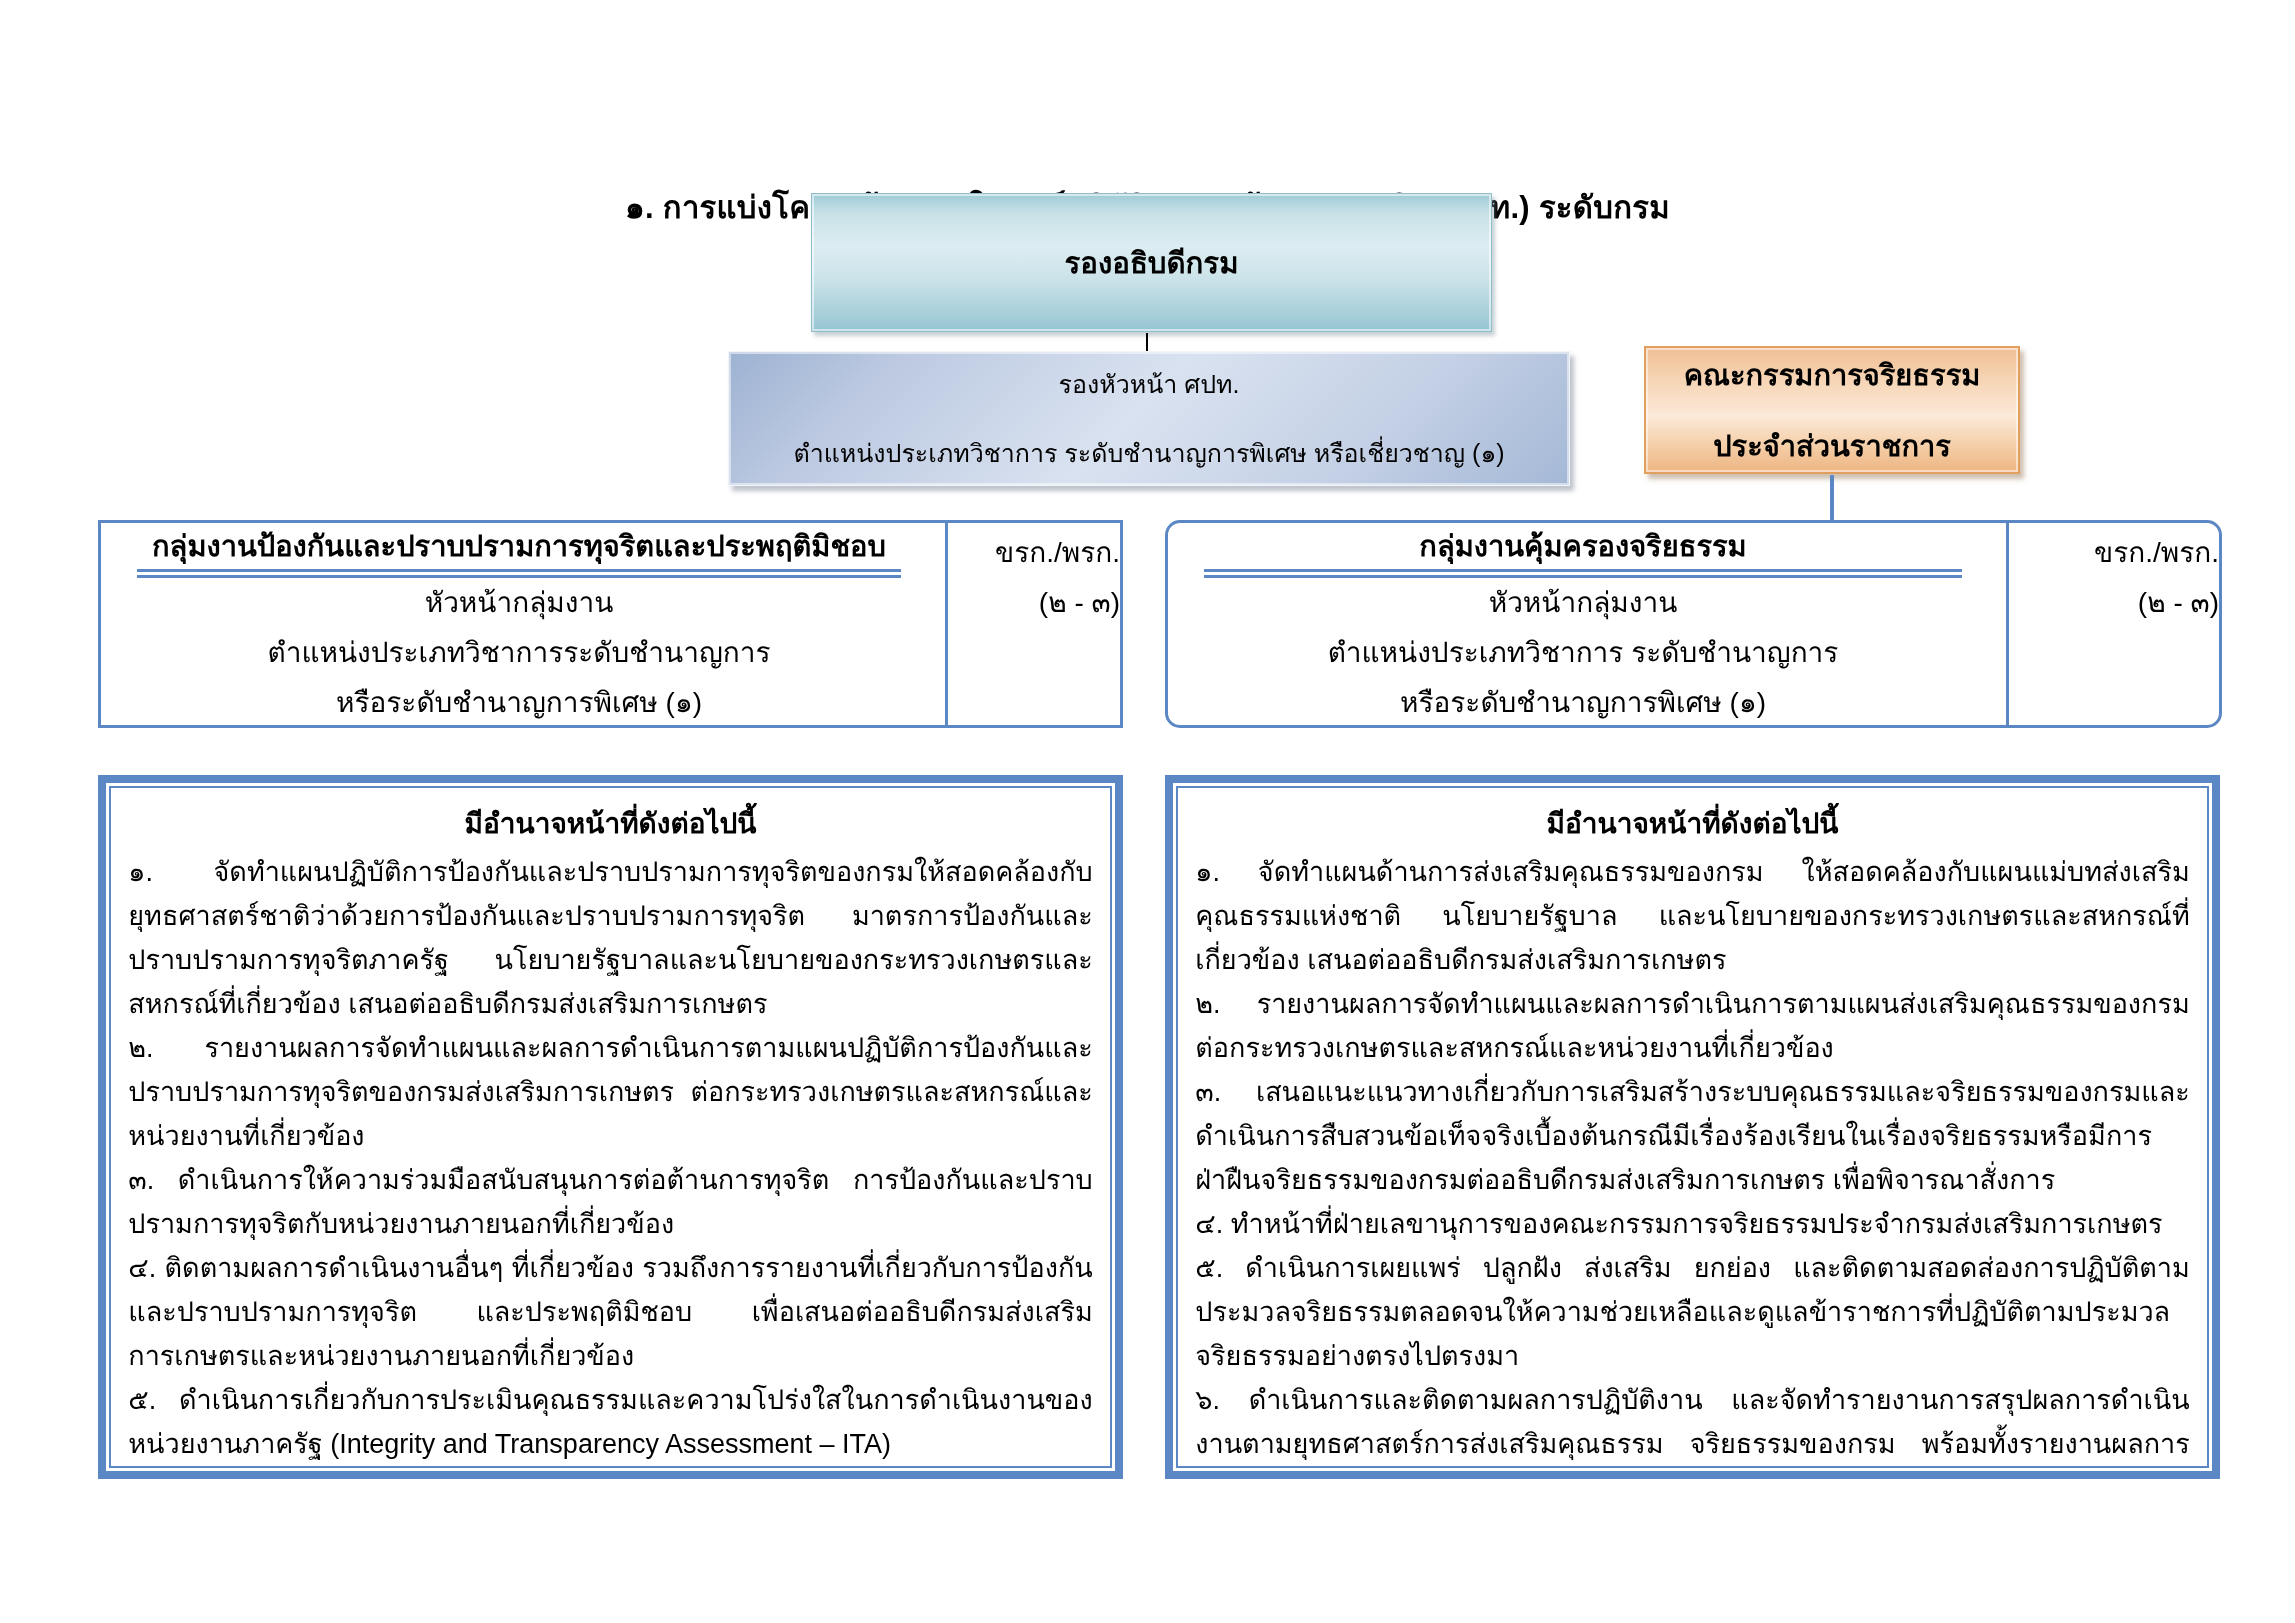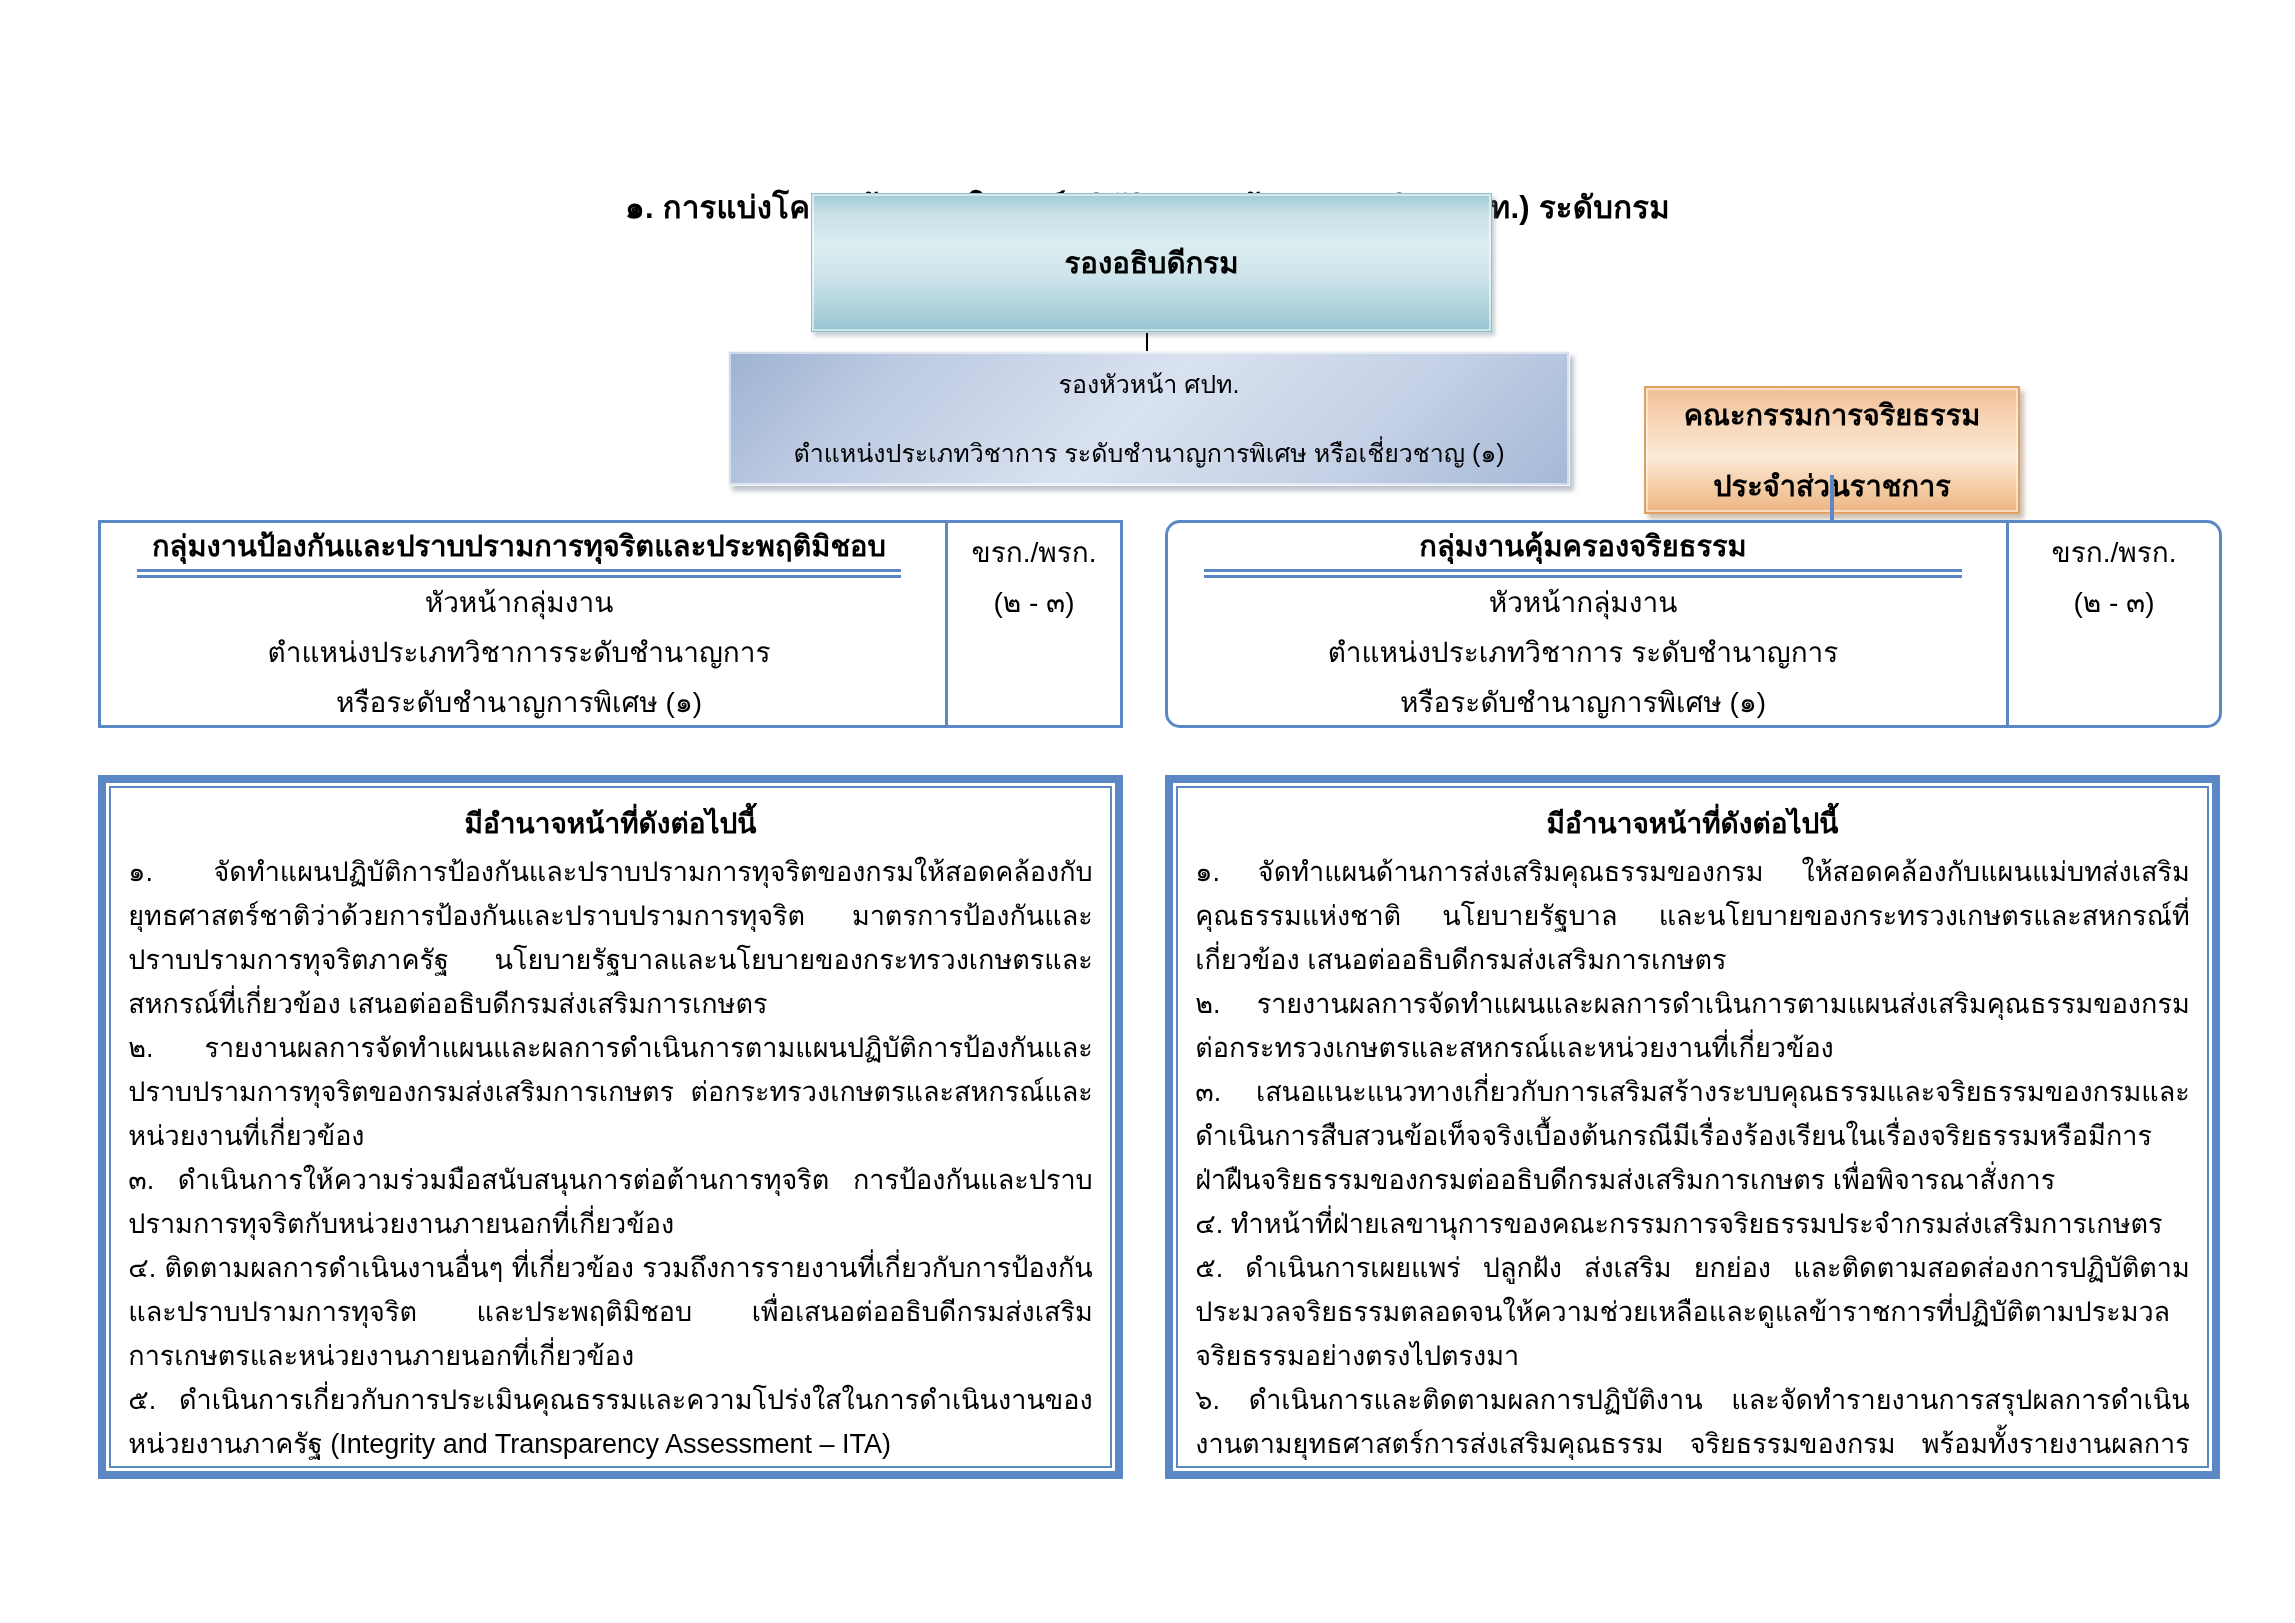--- a/index.html
+++ b/index.html
@@ -32,21 +32,21 @@
     background:linear-gradient(135deg,#9db2d2 0%,#bcc9e1 18%,#d9e2f0 48%,#c4d0e5 75%,#a4b8d6 100%);
     border:1.3px solid #f2f5fa;
     box-shadow:3.9px 4.6px 4.6px rgba(110,120,140,0.45), inset 0 0 0 2px rgba(255,255,255,0.5);
     font-size:25px;font-weight:normal;gap:29px;
   }
   .box-orange{
     left:1644px;top:346px;width:376px;height:128px;
     background:linear-gradient(180deg,#f0bf95 0%,#f6d4b4 25%,#fbe9d8 55%,#f4cda5 80%,#edb583 100%);
     border:2px solid #e2a05e;
     box-shadow:3.9px 4.6px 4.6px rgba(160,130,100,0.5), inset 0 0 0 2px rgba(255,255,255,0.5);
-    font-size:29px;font-weight:bold;gap:25px;margin-top:40px;
+    font-size:29px;font-weight:bold;gap:25px;
   }
   .conn-black{
     left:1146px;top:333px;width:2px;height:18.3px;background:#000;
   }
   .conn-blue{
     left:1830px;top:475px;width:3.9px;height:47px;background:var(--blue,#5b87c5);
   }
   
   .gtable{
     display:grid;grid-template-rows:55px 1fr;background:#fff;
@@ -62,21 +62,21 @@
     font-size:29px;font-weight:bold;text-align:center;
   }
   .gt-body{
     grid-row:2;grid-column:1;
     display:flex;flex-direction:column;justify-content:center;align-items:center;
     font-size:28px;line-height:50px;text-align:center;
   }
   .gt-side{
     grid-row:1 / span 2;grid-column:2;
     border-left:3.3px solid var(--blue,#5b87c5);
-    text-align:center;font-size:28px;line-height:50px;padding-top:5.2px;margin-left:44px;
+    text-align:right;font-size:28px;line-height:50px;padding-top:5.2px;margin-left:44px;
   }
   
   .duties{
     border:8.5px solid var(--blue,#5b87c5);background:#fff;
   }
   .duties-left{left:98px;top:775px;width:1025px;height:704px;}
   .duties-right{left:1165px;top:775px;width:1055px;height:704px;}
   .duties-inner{
     position:absolute;inset:3.3px;border:2.6px solid var(--blue,#5b87c5);
     padding:14.4px 17px 6.5px 17px;overflow:hidden;

